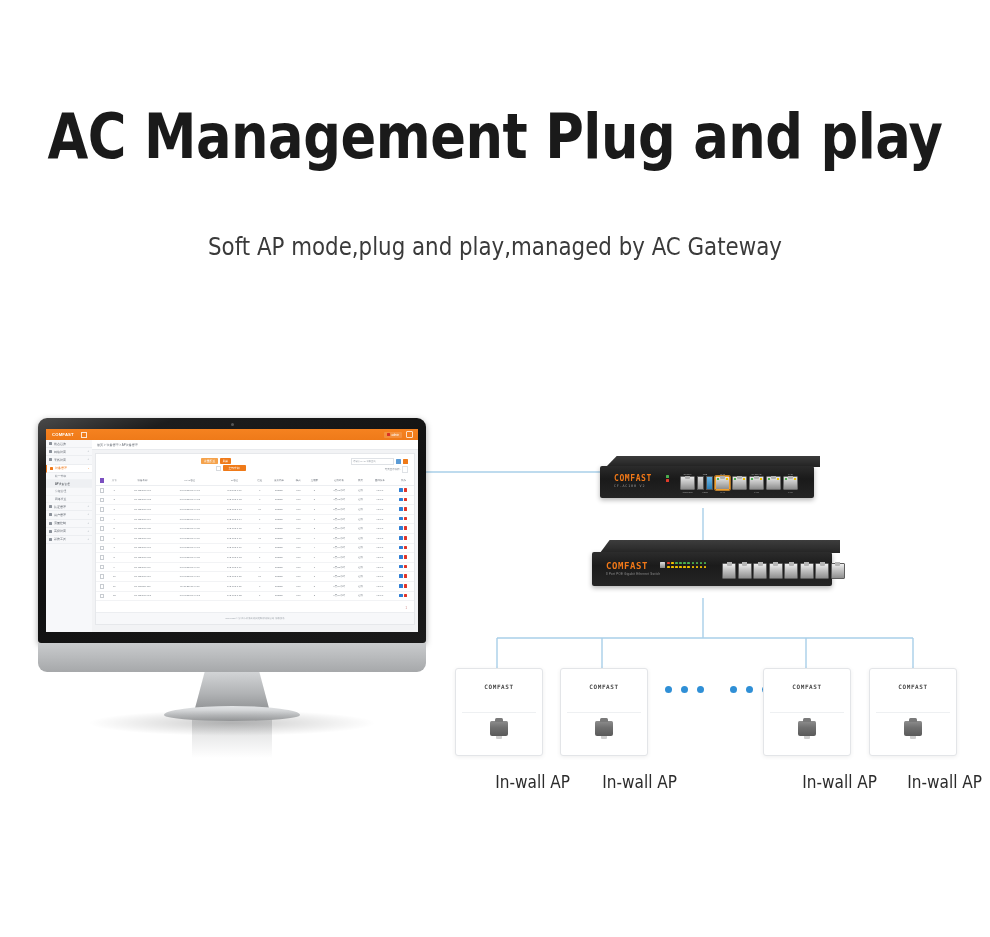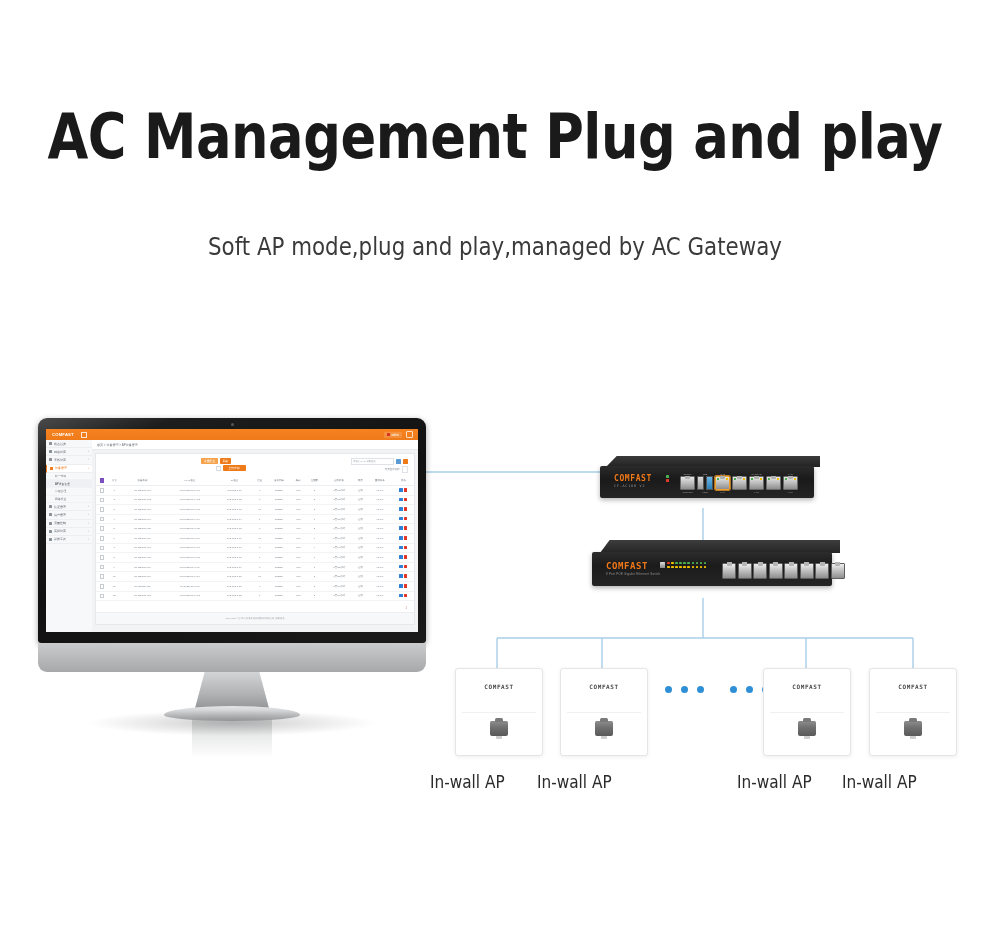--- a/index.html
+++ b/index.html
@@ -211,21 +211,21 @@
     font-size:6px;font-weight:bold;color:#4a4a4a;letter-spacing:.6px;
     font-family:"DejaVu Sans Mono","Liberation Mono",monospace;}
   .ap-divider{position:absolute;left:6px;right:6px;top:43px;height:1px;background:#eef0f2;}
   .ap-jack{position:absolute;left:50%;top:52px;margin-left:-9px;width:18px;height:15px;
     background:linear-gradient(180deg,#8d8d8d 0%,#6f6f6f 45%,#5a5a5a 100%);
     border-radius:1.5px 1.5px 2px 2px;}
   .ap-jack::before{content:"";position:absolute;left:5px;top:-3px;width:8px;height:4px;
     background:#7a7a7a;border-radius:1.5px 1.5px 0 0;}
   .ap-jack::after{content:"";position:absolute;left:50%;margin-left:-3px;bottom:-3px;
     width:6px;height:3px;background:#cfcfcf;border-radius:0 0 1px 1px;}
-  .ap-label{position:absolute;width:140px;text-align:left;font-size:17px;color:#2b2b2b;
+  .ap-label{position:absolute;width:140px;text-align:right;font-size:17px;color:#2b2b2b;
     font-weight:300;
     font-family:"DejaVu Sans Condensed","Liberation Sans",sans-serif;}
 
   .dots{position:absolute;display:flex;align-items:center;gap:9px;}
   .dots .d{width:7px;height:7px;border-radius:50%;background:#2f8fd6;}
   .dots .gap{width:8px;height:1px;}
 </style>
 </head>
 <body>
 

